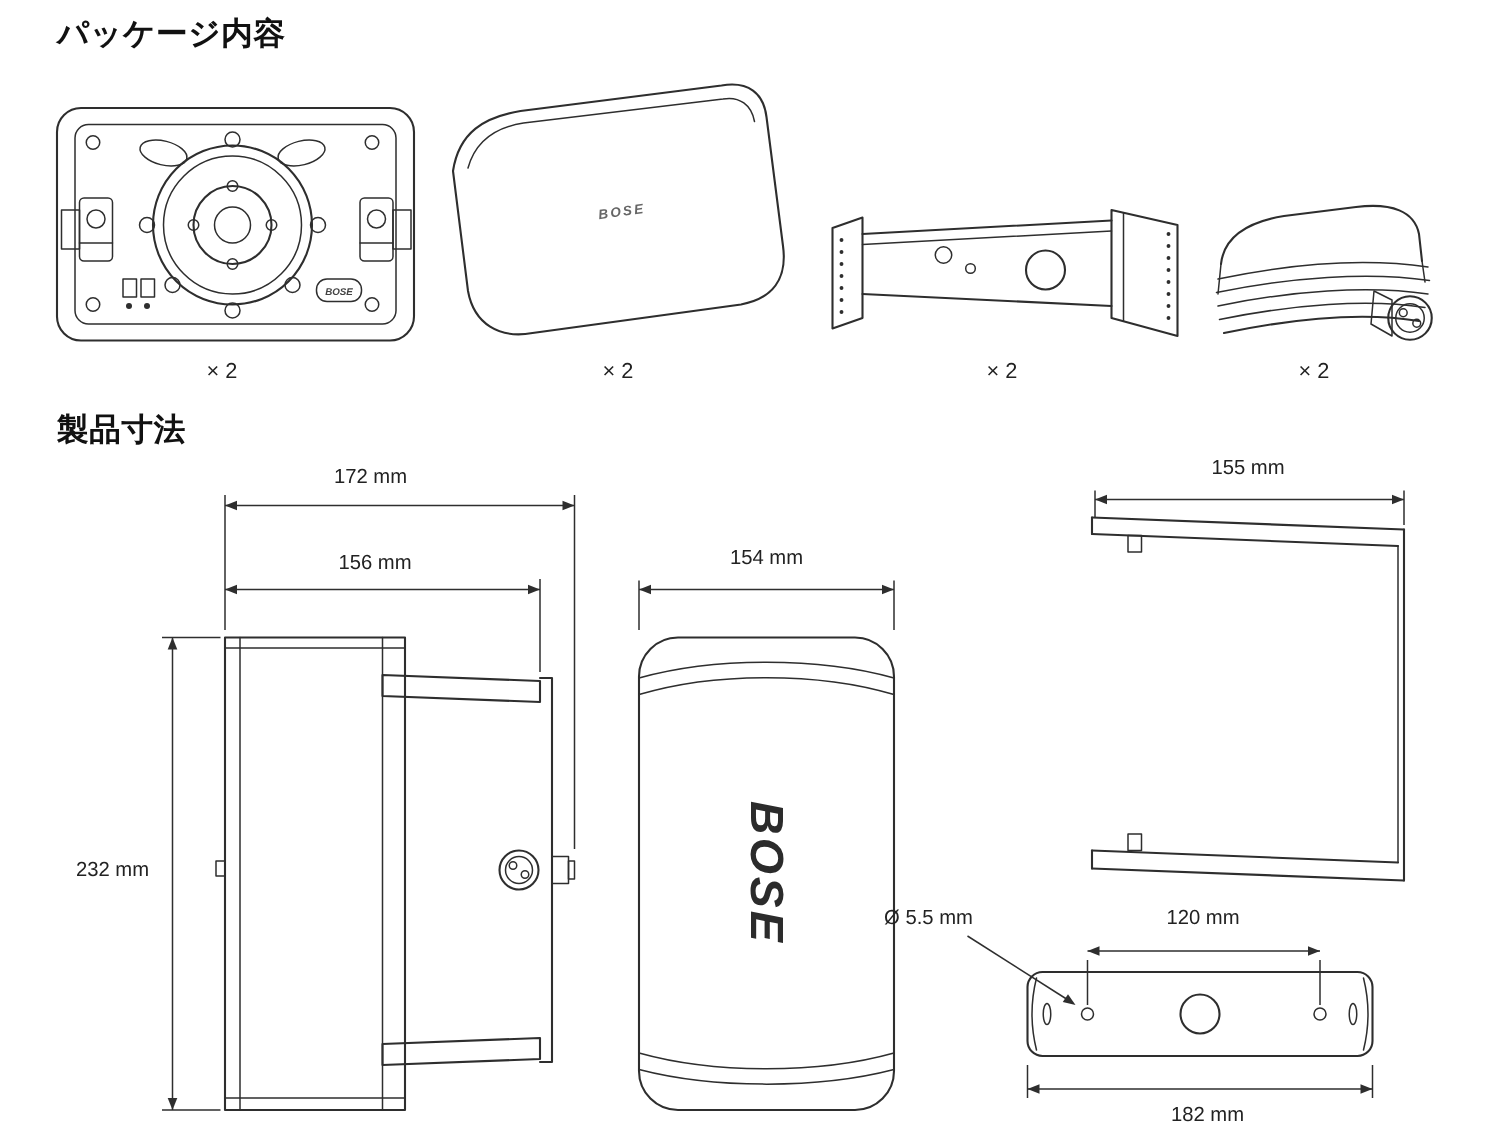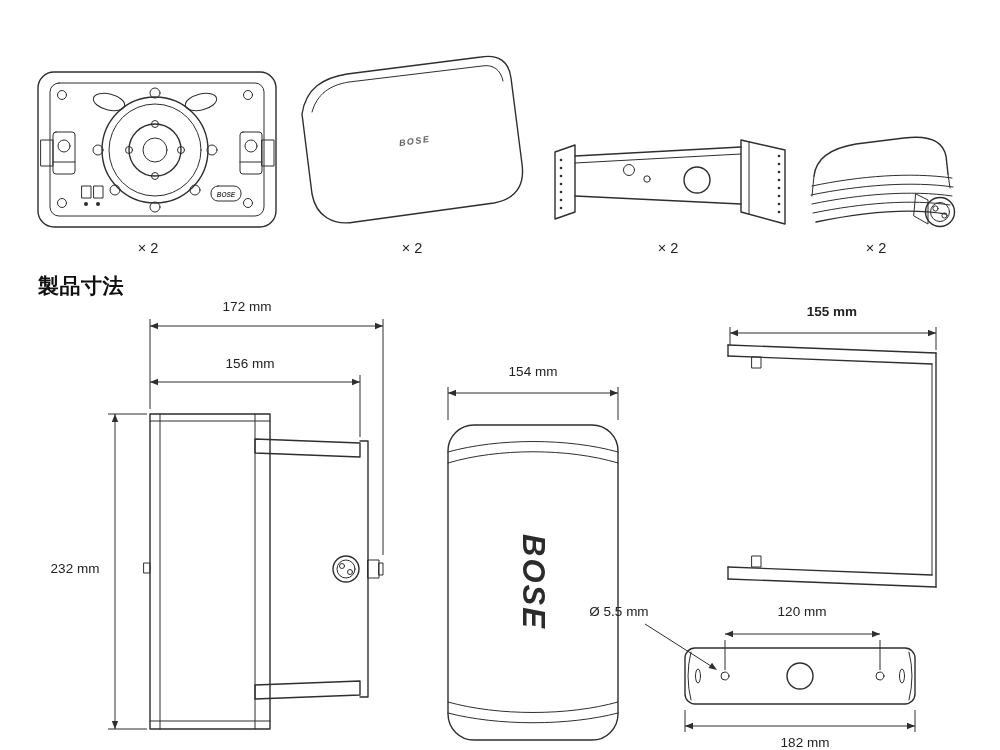--- a/index.html
+++ b/index.html
@@ -18,20 +18,21 @@
   svg text { font-family:"Liberation Sans","DejaVu Sans",sans-serif; font-size:13.5px; fill:#222; font-style:normal; }
   .logo-v { font-weight:bold; font-style:italic; font-size:31px; letter-spacing:2px; fill:#2b2b2b; }
   .logo-s { font-weight:bold; font-style:italic; font-size:9px; letter-spacing:1.5px; fill:#666; }
   .logo-b { font-weight:bold; font-style:italic; font-size:6.5px; fill:#444; }
 </style>
 </head>
 <body>
 
 <div class="page">
 
+  <div class="section-title" style="left:38px; top:8px;">パッケージ内容</div>
   <div class="section-title" style="left:38px; top:272px;">製品寸法</div>
 
   <div class="drawing" style="left:25px; top:62px; width:265px; height:180px;">
     <svg width="265" height="180" viewBox="0 0 265 180">
       <rect class="ln" x="13" y="10" width="238" height="155" rx="16"></rect>
       <rect class="thin" x="25" y="21" width="214" height="133" rx="9"></rect>
       <circle class="ln" cx="130" cy="88" r="53"></circle>
       <circle class="thin" cx="130" cy="88" r="46"></circle>
       <circle class="ln" cx="130" cy="88" r="26"></circle>
       <circle class="thin" cx="130" cy="88" r="12"></circle>
@@ -121,21 +122,21 @@
       <circle class="thin" cx="135.5" cy="80.5" r="2.6"></circle>
       <circle class="thin" cx="144.5" cy="87.5" r="2.6"></circle>
     </svg>
   </div>
 
   <div class="qty" style="left:108px; top:240px;">× 2</div>
   <div class="qty" style="left:372px; top:240px;">× 2</div>
   <div class="qty" style="left:628px; top:240px;">× 2</div>
   <div class="qty" style="left:836px; top:240px;">× 2</div>
 
-  <div class="drawing" style="left:30px; top:289px; width:375px; height:450px;">
+  <div class="drawing" style="left:30px; top:300px; width:375px; height:450px;">
     <svg width="375" height="450" viewBox="0 0 375 450">
       <text x="217" y="22" text-anchor="middle">172 mm</text>
       <line class="dim" x1="120" y1="37" x2="353" y2="37"></line>
       <polygon class="arr" points="120,37 128,33.8 128,40.2"></polygon>
       <polygon class="arr" points="353,37 345,33.8 345,40.2"></polygon>
       <line class="dim" x1="120" y1="30" x2="120" y2="120"></line>
       <line class="dim" x1="353" y1="30" x2="353" y2="266"></line>
 
       <text x="220" y="79" text-anchor="middle">156 mm</text>
       <line class="dim" x1="120" y1="93" x2="330" y2="93"></line>
@@ -162,39 +163,39 @@
       <path class="ln" d="M330,152 L338,152 L338,408 L330,408"></path>
       <circle class="ln" cx="316" cy="280" r="13"></circle>
       <circle class="thin" cx="316" cy="280" r="9"></circle>
       <circle class="thin" cx="312" cy="277" r="2.5"></circle>
       <circle class="thin" cx="320" cy="283" r="2.5"></circle>
       <rect class="thin" x="338" y="271" width="11" height="18"></rect>
       <rect class="thin" x="349" y="274" width="4" height="12"></rect>
     </svg>
   </div>
 
-  <div class="drawing" style="left:438px; top:360px; width:200px; height:390px;">
+  <div class="drawing" style="left:416px; top:360px; width:200px; height:390px;">
     <svg width="200" height="390" viewBox="0 0 200 390">
       <text x="95" y="16" text-anchor="middle">154 mm</text>
       <line class="dim" x1="10" y1="33" x2="180" y2="33"></line>
       <polygon class="arr" points="10,33 18,29.8 18,36.2"></polygon>
       <polygon class="arr" points="180,33 172,29.8 172,36.2"></polygon>
       <line class="dim" x1="10" y1="27" x2="10" y2="60"></line>
       <line class="dim" x1="180" y1="27" x2="180" y2="60"></line>
 
       <rect class="ln" x="10" y="65" width="170" height="315" rx="26"></rect>
       <path class="thin" d="M10,92 C60,78 130,78 180,92"></path>
       <path class="thin" d="M10,103 C60,88 130,88 180,103"></path>
       <path class="thin" d="M10,342 C60,356 130,356 180,342"></path>
       <path class="thin" d="M10,353 C60,366 130,366 180,353"></path>
       <text class="logo-v" x="95" y="222" text-anchor="middle" dominant-baseline="central" transform="rotate(90 95 222)">BOSE</text>
     </svg>
   </div>
 
-  <div class="drawing" style="left:700px; top:295px; width:270px; height:320px;font-weight:bold;">
+  <div class="drawing" style="left:700px; top:295px; width:270px; height:320px;">
     <svg width="270" height="320" viewBox="0 0 270 320">
       <text x="132" y="21" text-anchor="middle">155 mm</text>
       <line class="dim" x1="30" y1="38" x2="236" y2="38"></line>
       <polygon class="arr" points="30,38 38,34.8 38,41.2"></polygon>
       <polygon class="arr" points="236,38 228,34.8 228,41.2"></polygon>
       <line class="dim" x1="30" y1="32" x2="30" y2="50"></line>
       <line class="dim" x1="236" y1="32" x2="236" y2="55"></line>
 
       <path class="ln" d="M28,50 L236,58"></path>
       <path class="ln" d="M28,61 L232,69"></path>

